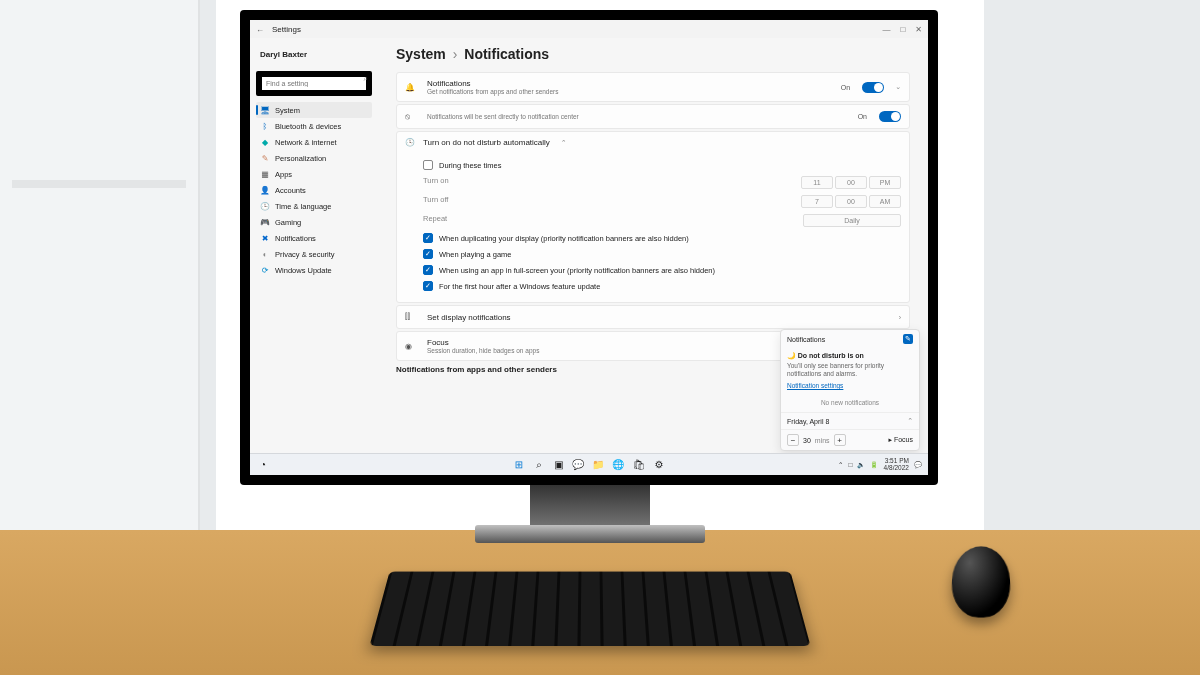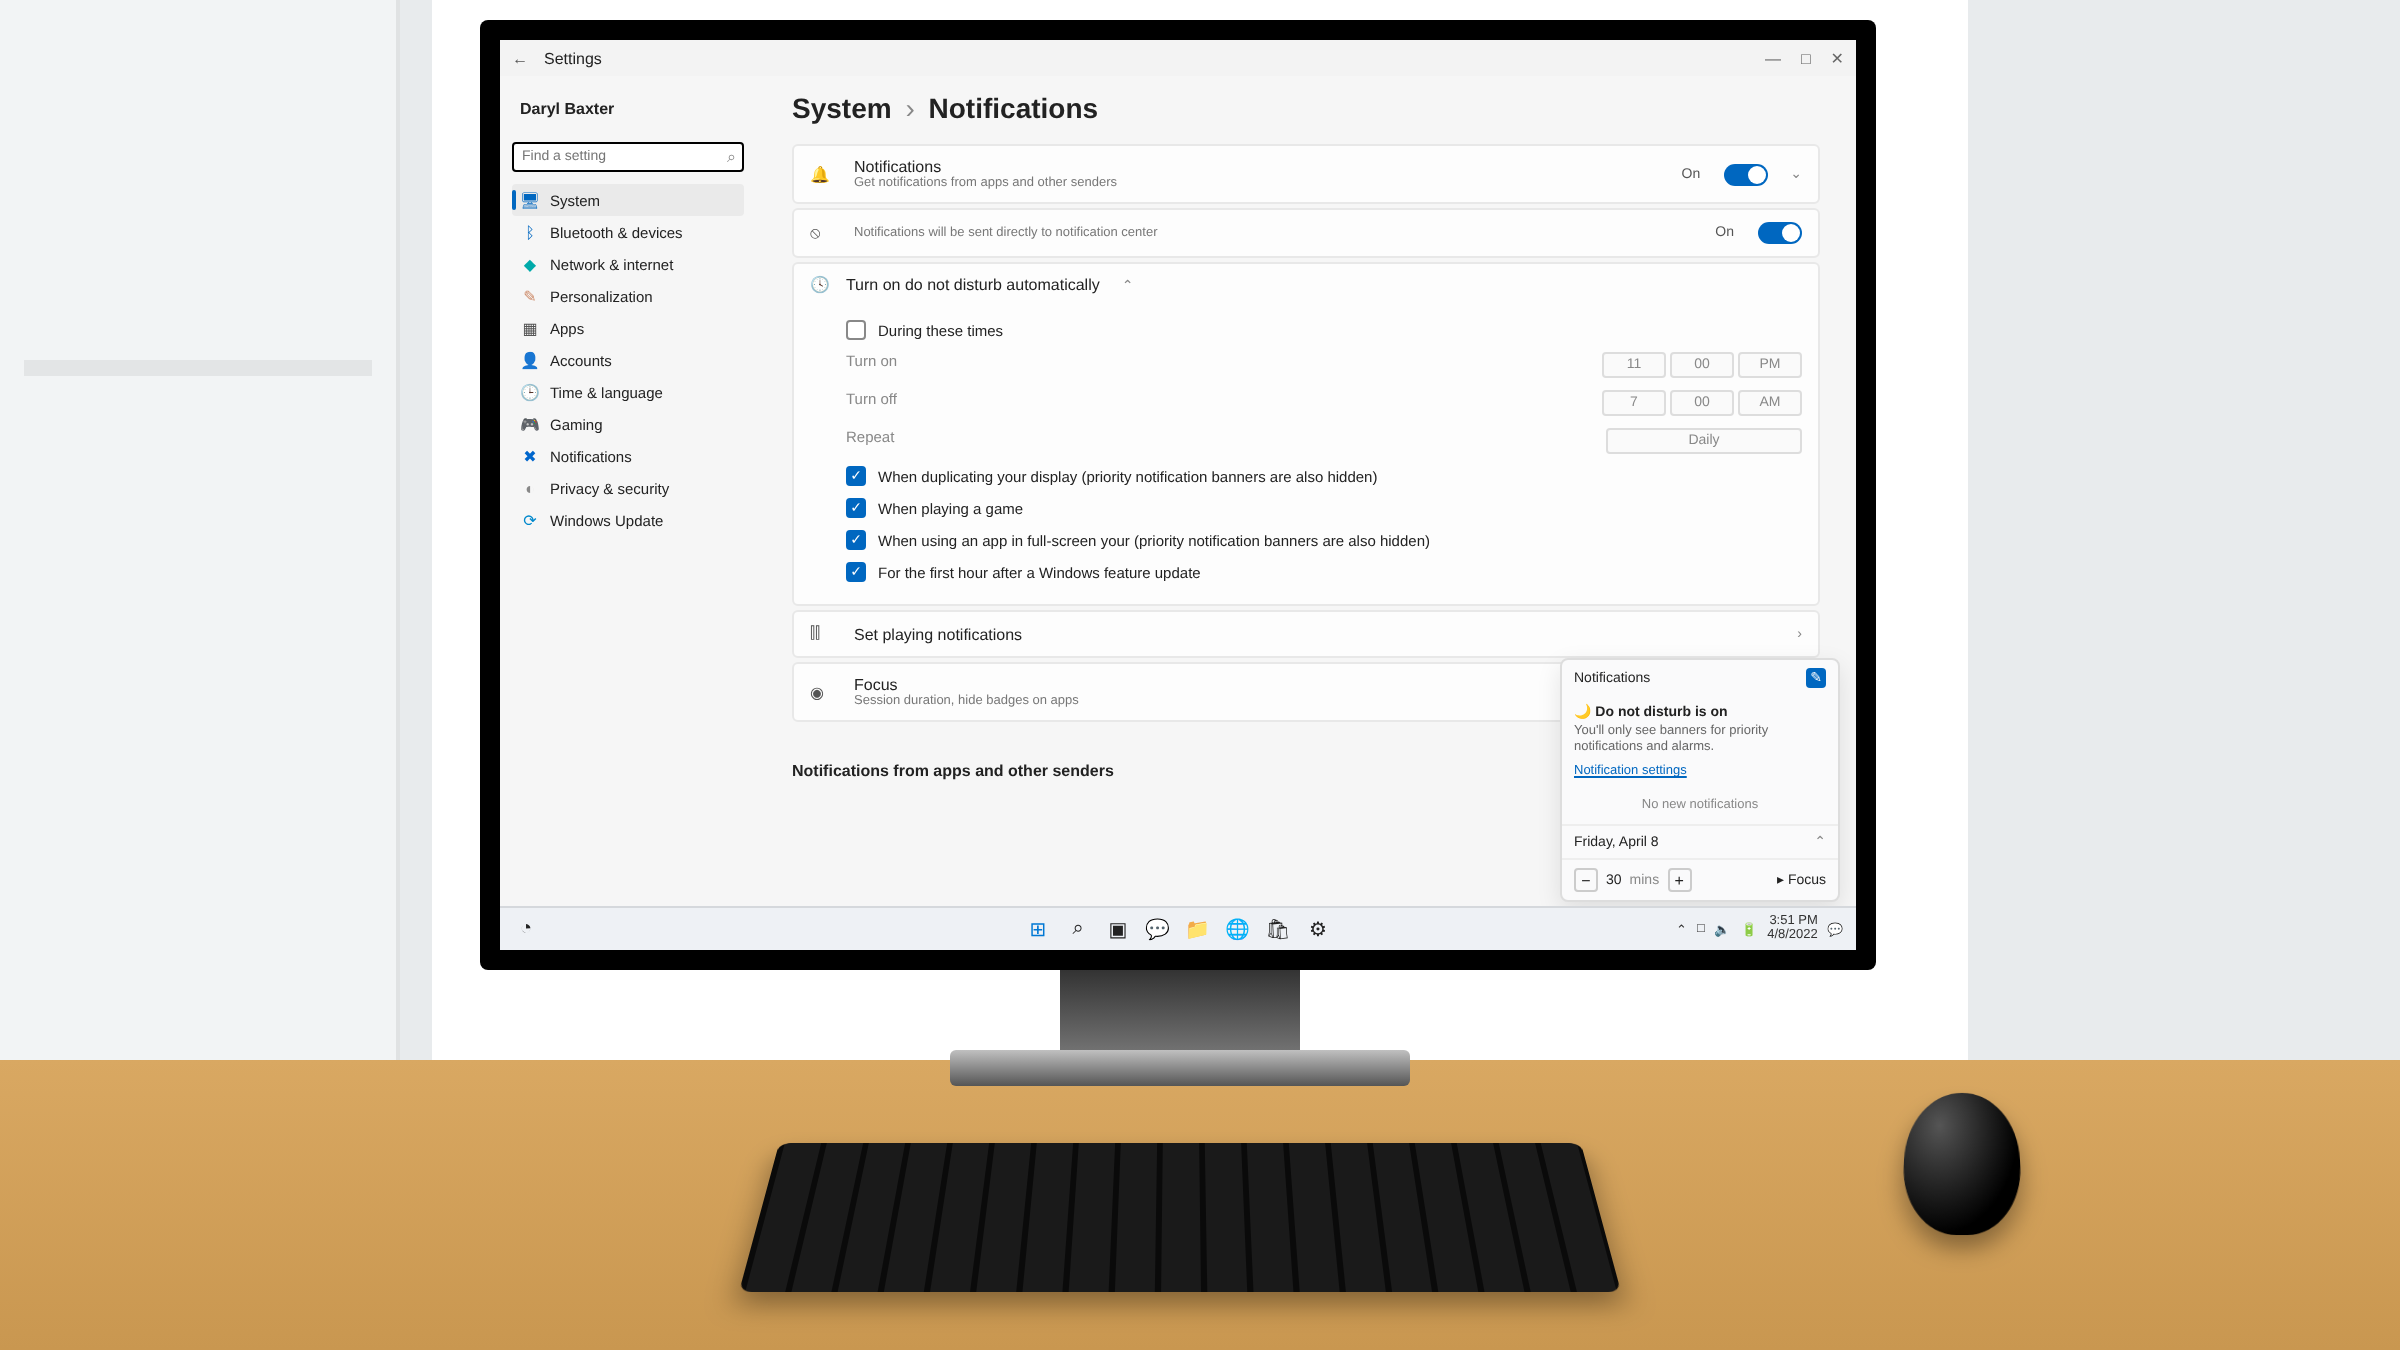--- a/index.html
+++ b/index.html
@@ -14,21 +14,21 @@
 .keyboard{position:absolute;left:380px;bottom:18px;width:420px;height:100px;background:#0a0a0a;border-radius:6px;transform:perspective(700px) rotateX(42deg);box-shadow:0 8px 15px rgba(0,0,0,.35);background-image:repeating-linear-gradient(90deg,#0a0a0a 0 3px,#1a1a1a 3px 22px),repeating-linear-gradient(0deg,#0a0a0a 0 3px,#1a1a1a 3px 18px)}
 .mouse{position:absolute;right:190px;bottom:50px;width:58px;height:90px;background:radial-gradient(ellipse at 30% 25%,#555,#000 70%);border-radius:55% 55% 50% 50%;transform:perspective(500px) rotateX(38deg);box-shadow:0 8px 12px rgba(0,0,0,.35)}
 .screen{background:#f6f6f6;width:100%;height:100%;position:relative;font-size:8px;color:#222;display:flex;flex-direction:column}
 .titlebar{height:18px;display:flex;align-items:center;padding:0 6px;background:#f3f3f3}
 .titlebar .back{margin-right:8px;color:#555}
 .winbtns{margin-left:auto;display:flex;gap:10px;color:#666}
 .app-body{flex:1;display:flex;min-height:0}
 .sidebar{width:128px;padding:6px;display:flex;flex-direction:column;gap:2px}
 .user{font-size:8px;font-weight:600;padding:6px 4px}
 .search{position:relative;margin:4px 0}
-.search input{width:100%;padding:3px 4px;font-size:7px;border:1px solid #000000;background:#fff;border-radius:2px}
+.search input{width:100%;padding:3px 4px;font-size:7px;border:6px solid #000000;background:#fff;border-radius:2px}
 .search .sicon{position:absolute;right:4px;top:3px;color:#888}
 .nav-item{display:flex;align-items:center;gap:5px;padding:3px 4px;border-radius:2px;font-size:7.5px;cursor:pointer}
 .nav-item.sel{background:#eaeaea;position:relative}
 .nav-item.sel::before{content:"";position:absolute;left:0;top:3px;bottom:3px;width:2px;background:#0067c0;border-radius:1px}
 .nav-icon{width:10px;height:10px;display:inline-flex;align-items:center;justify-content:center;font-size:8px}
 .main{flex:1;padding:8px 18px;overflow:hidden;position:relative}
 .breadcrumb{font-size:14px;font-weight:600;margin-bottom:10px}
 .breadcrumb .sep{color:#888;margin:0 3px;font-weight:400}
 .card{background:#fdfdfd;border:1px solid #e8e8e8;border-radius:3px;margin-bottom:2px;padding:6px 8px;display:flex;align-items:center;gap:8px}
 .card .cicon{width:14px;color:#555}
@@ -41,21 +41,21 @@
 .chev{color:#888;font-size:7px;margin-left:3px}
 .expand{background:#fdfdfd;border:1px solid #e8e8e8;border-radius:3px;margin-bottom:2px}
 .expand-head{padding:6px 8px;display:flex;align-items:center;gap:8px}
 .expand-body{padding:4px 8px 8px 26px}
 .cbrow{display:flex;align-items:center;gap:6px;padding:3px 0;font-size:7.5px}
 .cb{width:10px;height:10px;border:1px solid #888;border-radius:2px;display:inline-flex;align-items:center;justify-content:center;background:#fff}
 .cb.on{background:#0067c0;border-color:#0067c0;color:#fff;font-size:7px}
 .timerow{display:flex;padding:3px 0;font-size:7.5px;color:#888}
 .timerow .lbl{flex:1}
 .pill{border:1px solid #ddd;background:#fafafa;padding:2px 0;width:32px;text-align:center;font-size:7px;color:#888;border-radius:2px;margin-left:2px}
-.section-title{font-size:8px;font-weight:600;margin:20px 0 4px}
+.section-title{font-size:8px;font-weight:600;margin:4px 0 4px}
 .taskbar{height:22px;background:#eef1f5;display:flex;align-items:center;padding:0 6px;border-top:1px solid #d5d8dc}
 .tb-center{position:absolute;left:50%;transform:translateX(-50%);display:flex;gap:6px;align-items:center}
 .tb-ic{width:14px;height:14px;display:inline-flex;align-items:center;justify-content:center;font-size:10px}
 .tb-right{margin-left:auto;display:flex;align-items:center;gap:5px;font-size:6.5px;color:#333}
 .tb-time{text-align:right;line-height:1}
 .panel{position:absolute;right:8px;bottom:2px;width:140px;background:#fafafb;border:1px solid #ddd;border-radius:4px;box-shadow:0 4px 12px rgba(0,0,0,.1);font-size:7px}
 .panel .phead{display:flex;align-items:center;justify-content:space-between;padding:4px 6px}
 .panel .pbody{padding:4px 6px}
 .panel .pt{font-weight:600;margin-bottom:2px}
 .panel .ps{color:#666;font-size:6.5px;line-height:1.2}
@@ -215,21 +215,21 @@
           <div class="cbrow">
                 <span class="cb on">✓</span>
                 <span>For the first hour after a Windows feature update</span>
               </div>
         </div>
       </div>
 
       <div class="card">
         <span class="cicon">⫿⫿</span>
         <div class="ct">
-              <div class="t1">Set playing notifications</div>
+              <div class="t1">Set display notifications</div>
             </div>
         <span class="chev">›</span>
       </div>
 
       <div class="card">
         <span class="cicon">◉</span>
         <div class="ct">
           <div class="t1">Focus</div>
           <div class="t2">Session duration, hide badges on apps</div>
         </div>

